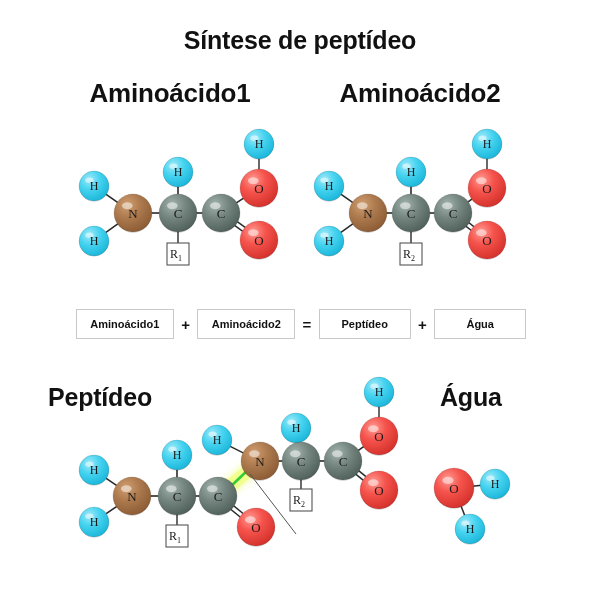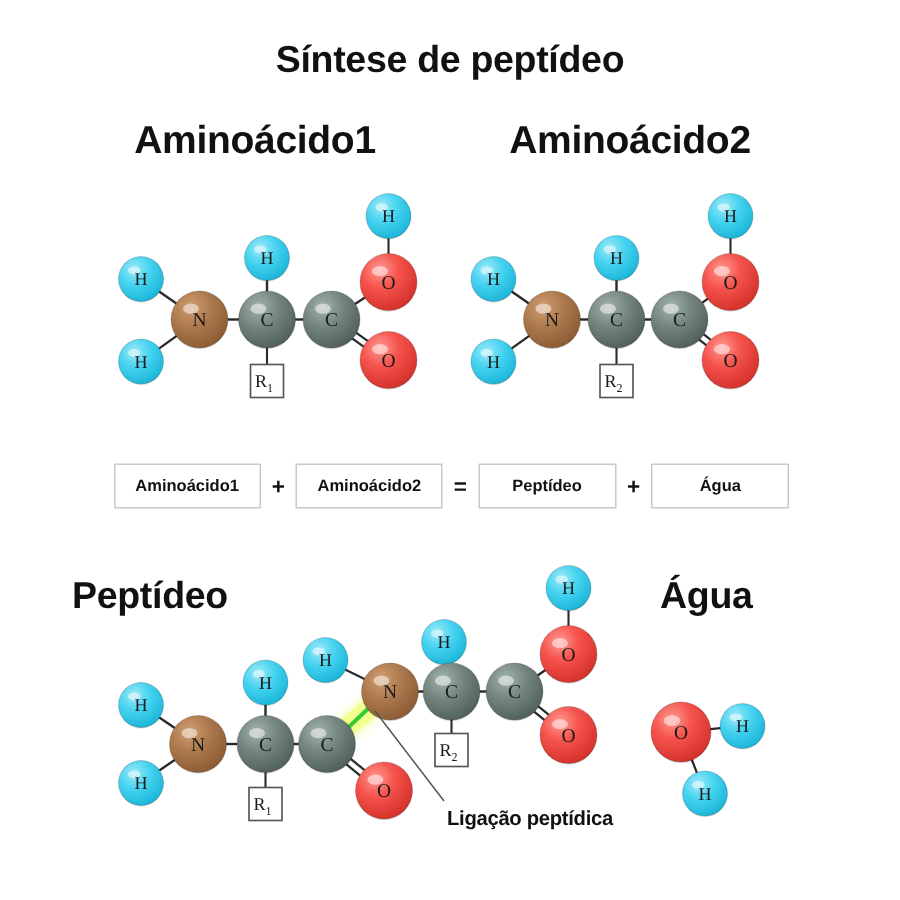--- a/index.html
+++ b/index.html
@@ -121,21 +121,20 @@
 </head>
 <body>
 
 <div id="stage">
 
   <div class="heading" id="title-main">Síntese de peptídeo</div>
   <div class="heading" id="title-aa1">Aminoácido1</div>
   <div class="heading" id="title-aa2">Aminoácido2</div>
   <div class="heading" id="title-peptide">Peptídeo</div>
   <div class="heading" id="title-water">Água</div>
-  <div class="heading" id="bond-label">Ligação peptídica</div>
 
   <div id="equation">
     <div class="eq-box w1">Aminoácido1</div>
     <div class="eq-op">+</div>
     <div class="eq-box w2">Aminoácido2</div>
     <div class="eq-op">=</div>
     <div class="eq-box w3">Peptídeo</div>
     <div class="eq-op">+</div>
     <div class="eq-box w4">Água</div>
   </div>

